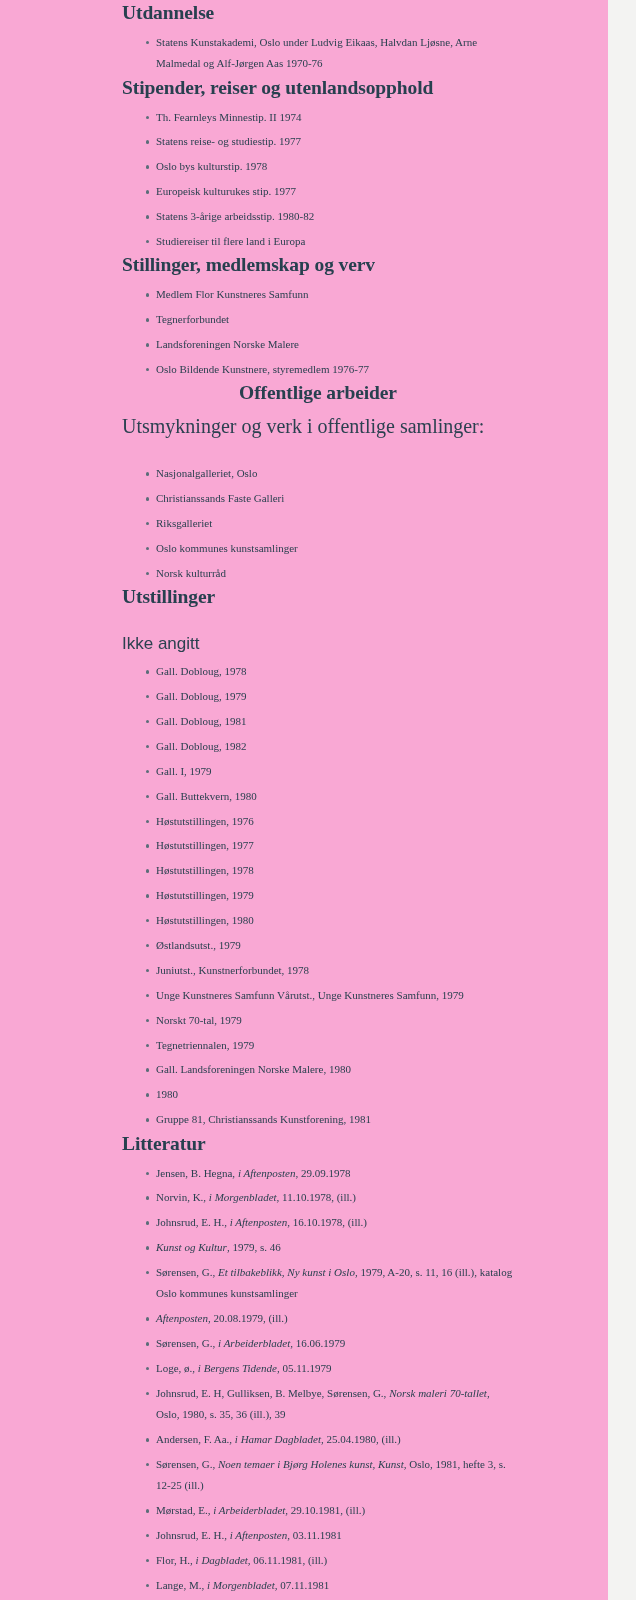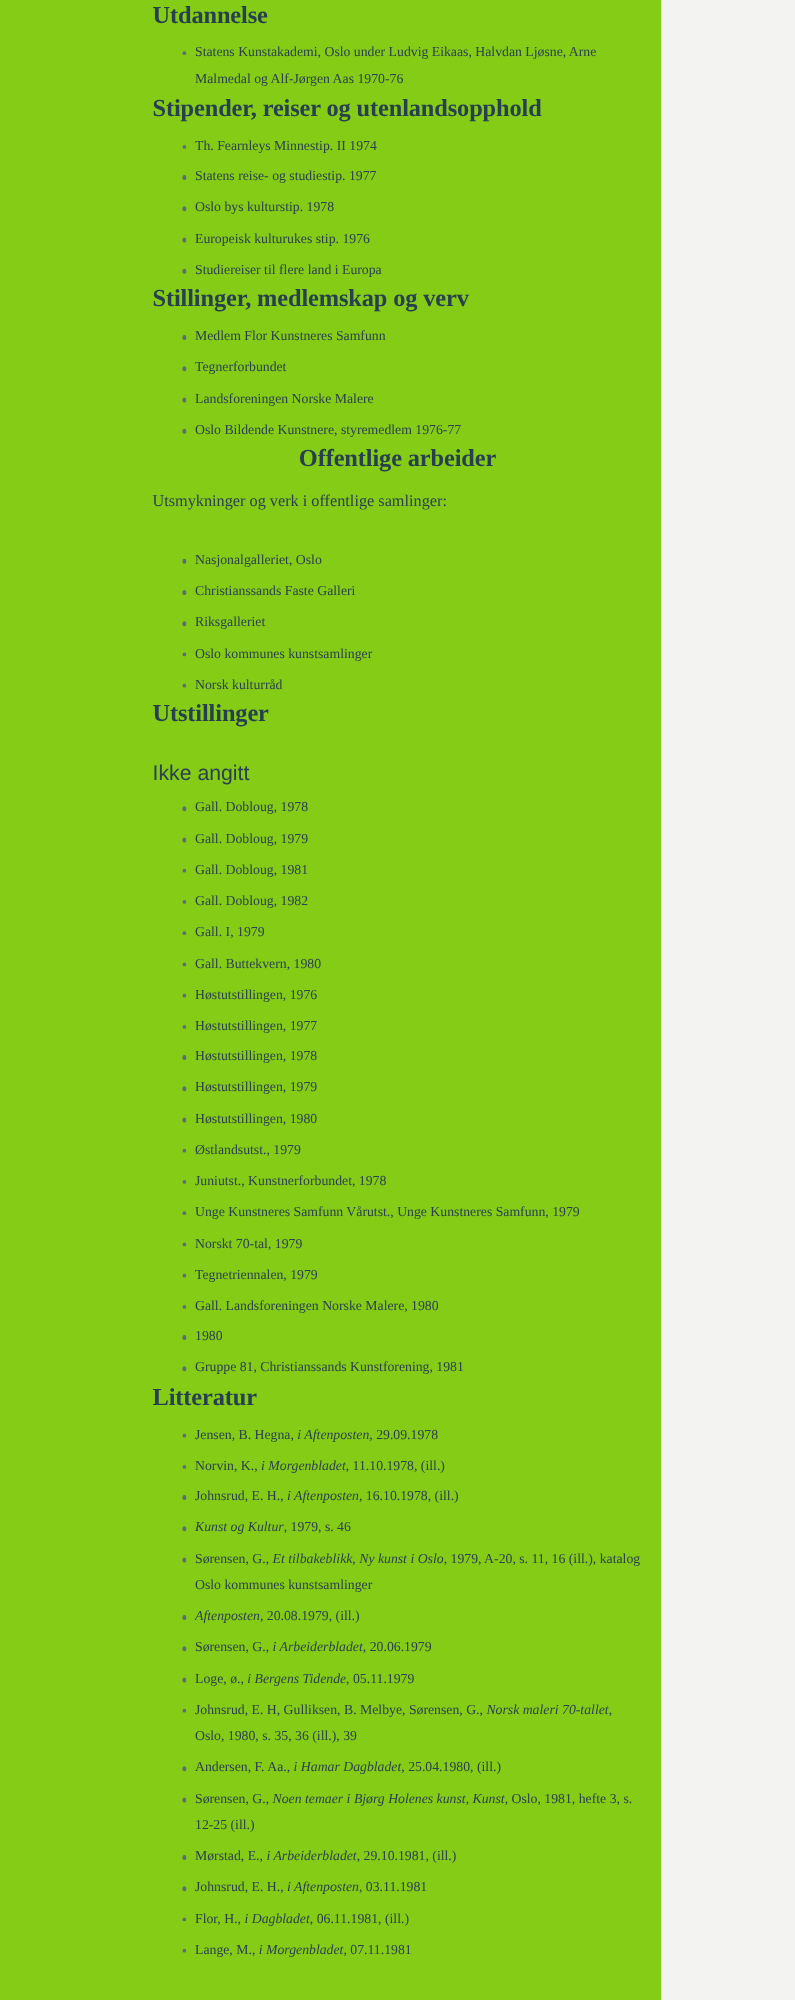--- a/index.html
+++ b/index.html
@@ -9,23 +9,23 @@
   body {
     width: 636px;
     height: 1600px;
     background: #f3f3f2;
     font-family: "Liberation Serif", "DejaVu Serif", serif;
     color: #2b4150;
     overflow: hidden;
   }
   .page {
     position: relative;
-    width: 529px;
+    width: 608px;
     height: 1600px;
-    background: #84cc16;
+    background: #f9a8d4;
     box-sizing: border-box;
   }
   .content {
     position: absolute;
     left: 122px;
     top: 0;
     width: 392px;
   }
 
   
@@ -48,21 +48,21 @@
   h3.sub-title {
     font-family: Liberation Sans, sans-serif;
     font-weight: normal;
     font-size: 17px;
     line-height: 24px;
     color: #2b4150;
     margin: 22px 0 0 0;
   }
 
   p.lead {
-    font-size: 13px;
+    font-size: 20px;
     line-height: 22px;
     margin: 9px 0 0 0;
     color: #2b4150;
   }
 
   
   ul.bullets {
     list-style: none;
     margin: 6px 0 0 0;
     padding: 0;
@@ -101,21 +101,22 @@
     <h2 class="section-title sec-utdannelse">Utdannelse</h2>
     <ul class="bullets">
         <li>Statens Kunstakademi, Oslo under Ludvig Eikaas, Halvdan Ljøsne, Arne Malmedal og Alf-Jørgen Aas 1970-76</li>
       </ul>
 
     <h2 class="section-title sec-stipender">Stipender, reiser og utenlandsopphold</h2>
     <ul class="bullets">
         <li>Th. Fearnleys Minnestip. II 1974</li>
         <li>Statens reise- og studiestip. 1977</li>
         <li>Oslo bys kulturstip. 1978</li>
-        <li>Europeisk kulturukes stip. 1976</li>
+        <li>Europeisk kulturukes stip. 1977</li>
+        <li>Statens 3-årige arbeidsstip. 1980-82</li>
         <li>Studiereiser til flere land i Europa</li>
       </ul>
 
     <h2 class="section-title sec-stillinger">Stillinger, medlemskap og verv</h2>
     <ul class="bullets">
         <li>Medlem Flor Kunstneres Samfunn</li>
         <li>Tegnerforbundet</li>
         <li>Landsforeningen Norske Malere</li>
         <li>Oslo Bildende Kunstnere, styremedlem 1976-77</li>
       </ul>
@@ -155,21 +156,21 @@
       </ul>
 
     <h2 class="section-title sec-litteratur">Litteratur</h2>
     <ul class="bullets">
         <li><span>Jensen, B. Hegna, </span><em>i Aftenposten</em><span>, 29.09.1978</span></li>
         <li><span>Norvin, K., </span><em>i Morgenbladet</em><span>, 11.10.1978, (ill.)</span></li>
         <li><span>Johnsrud, E. H., </span><em>i Aftenposten</em><span>, 16.10.1978, (ill.)</span></li>
         <li><em>Kunst og Kultur</em><span>, 1979, s. 46</span></li>
         <li><span>Sørensen, G., </span><em>Et tilbakeblikk, Ny kunst i Oslo</em><span>, 1979, A-20, s. 11, 16 (ill.), katalog Oslo kommunes kunstsamlinger</span></li>
         <li><em>Aftenposten</em><span>, 20.08.1979, (ill.)</span></li>
-        <li><span>Sørensen, G., </span><em>i Arbeiderbladet</em><span>, 20.06.1979</span></li>
+        <li><span>Sørensen, G., </span><em>i Arbeiderbladet</em><span>, 16.06.1979</span></li>
         <li><span>Loge, ø., </span><em>i Bergens Tidende</em><span>, 05.11.1979</span></li>
         <li><span>Johnsrud, E. H, Gulliksen, B. Melbye, Sørensen, G., </span><em>Norsk maleri 70-tallet</em><span>, Oslo, 1980, s. 35, 36 (ill.), 39</span></li>
         <li><span>Andersen, F. Aa., </span><em>i Hamar Dagbladet</em><span>, 25.04.1980, (ill.)</span></li>
         <li><span>Sørensen, G., </span><em>Noen temaer i Bjørg Holenes kunst, Kunst</em><span>, Oslo, 1981, hefte 3, s. 12-25 (ill.)</span></li>
         <li><span>Mørstad, E., </span><em>i Arbeiderbladet</em><span>, 29.10.1981, (ill.)</span></li>
         <li><span>Johnsrud, E. H., </span><em>i Aftenposten</em><span>, 03.11.1981</span></li>
         <li><span>Flor, H., </span><em>i Dagbladet</em><span>, 06.11.1981, (ill.)</span></li>
         <li><span>Lange, M., </span><em>i Morgenbladet</em><span>, 07.11.1981</span></li>
       </ul>
 

